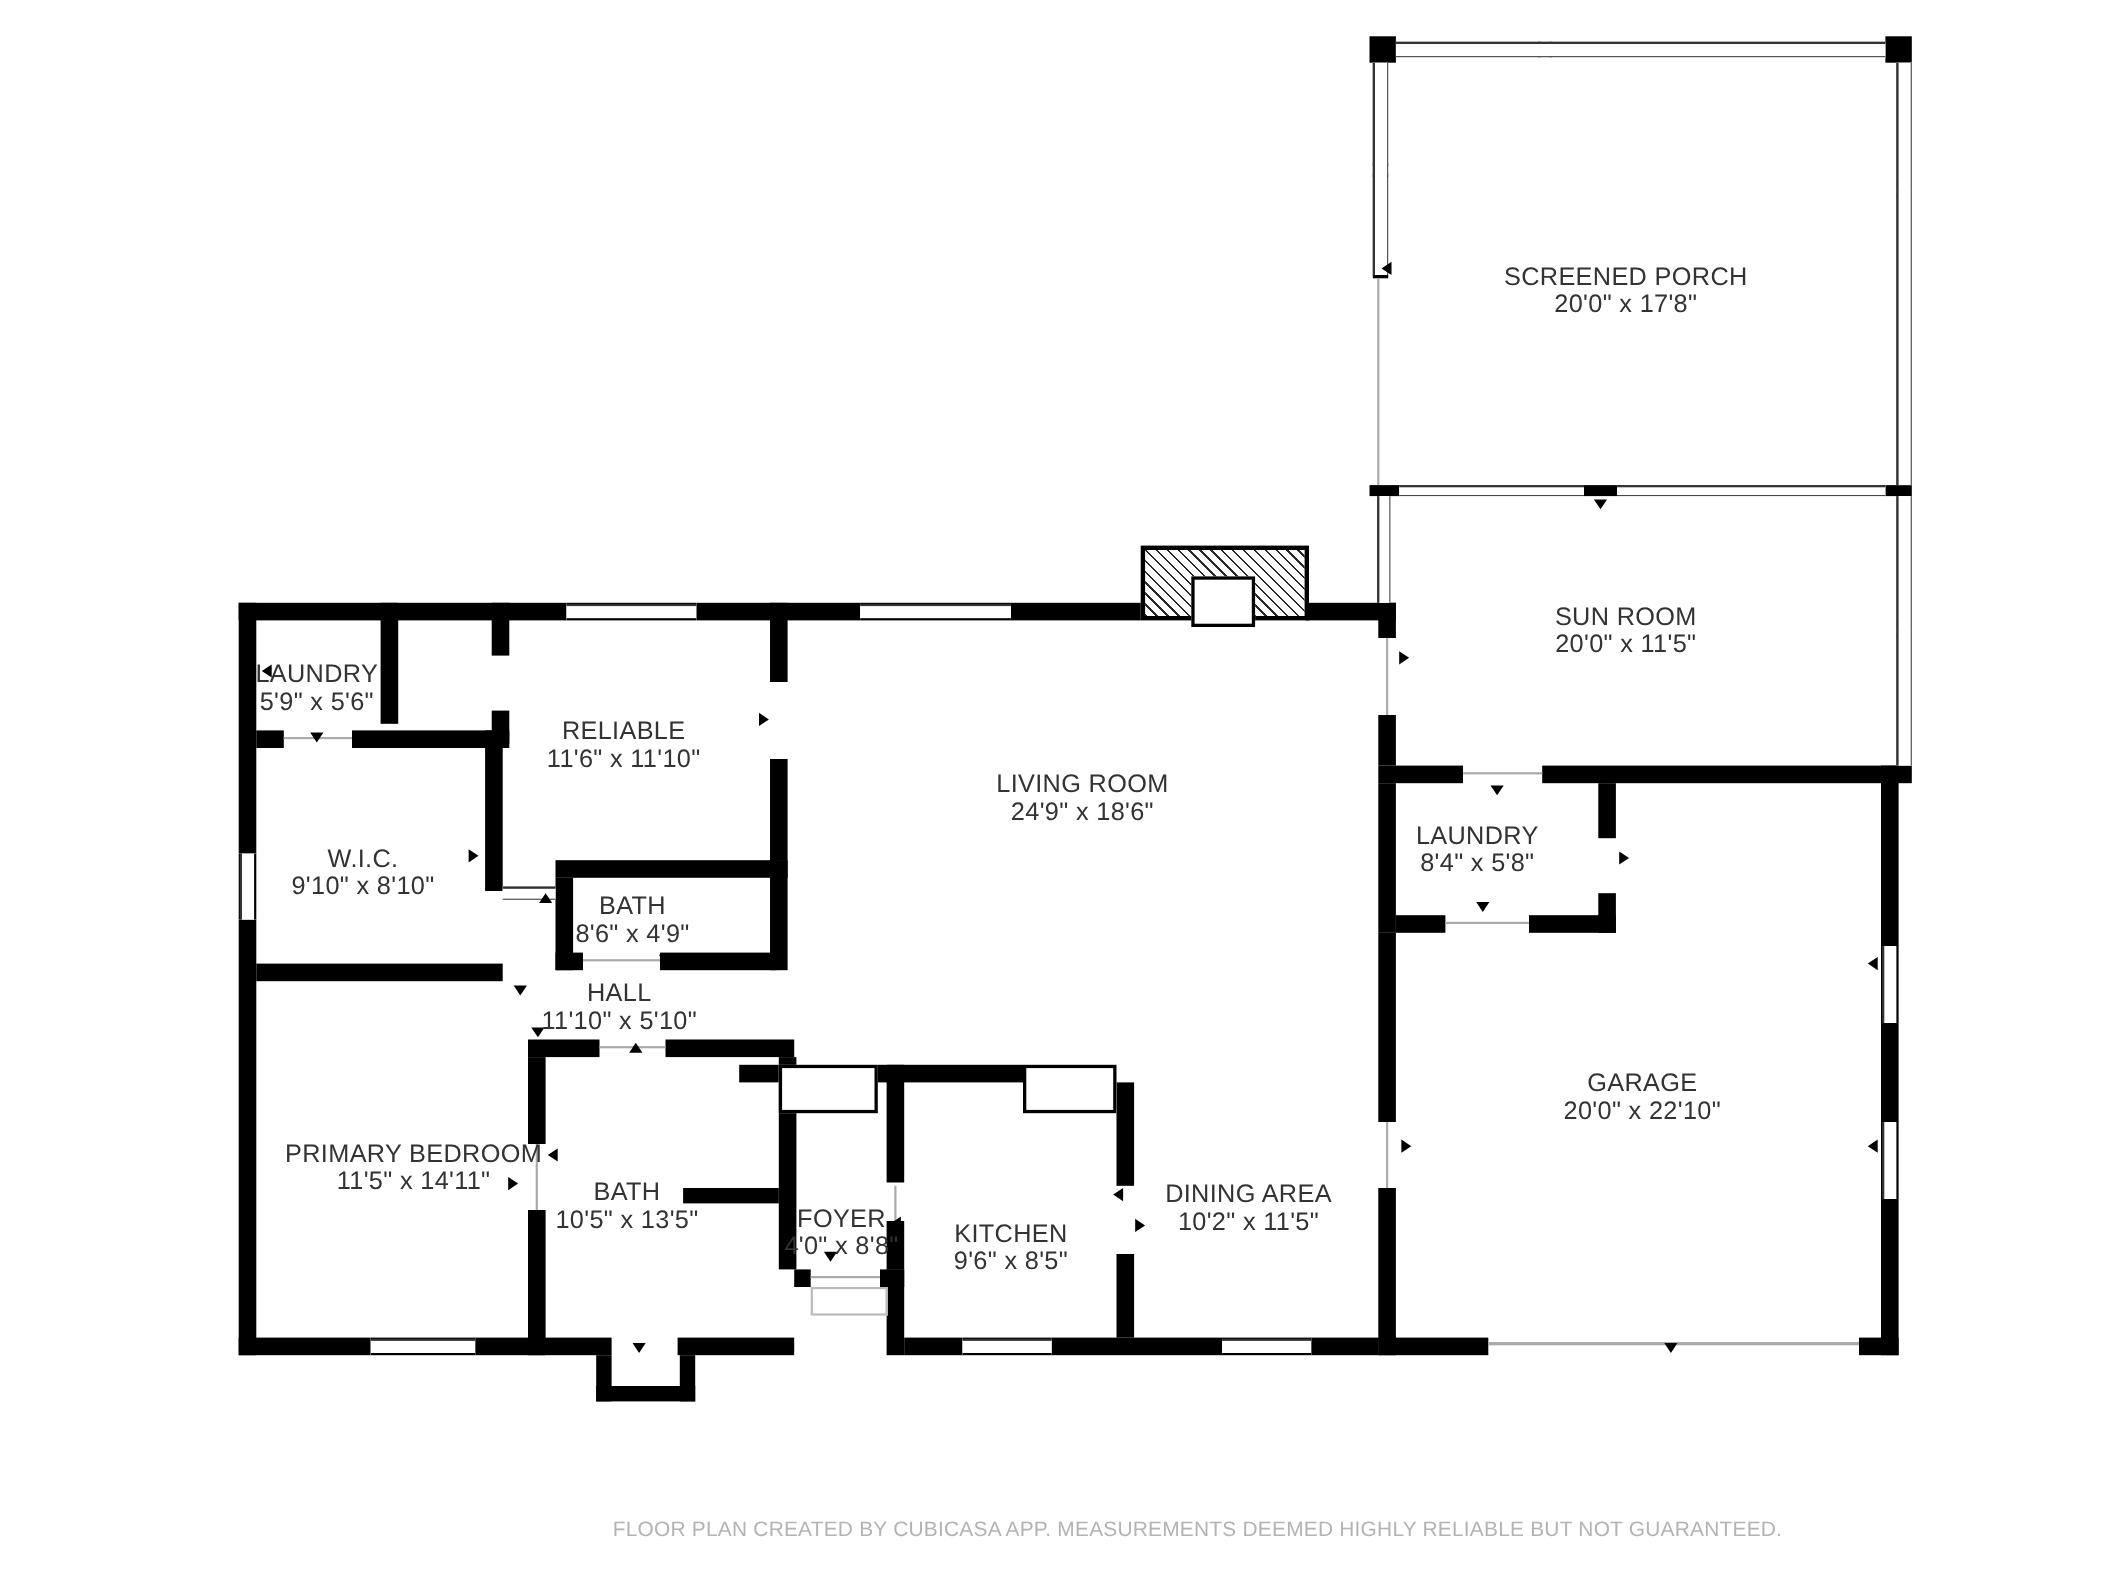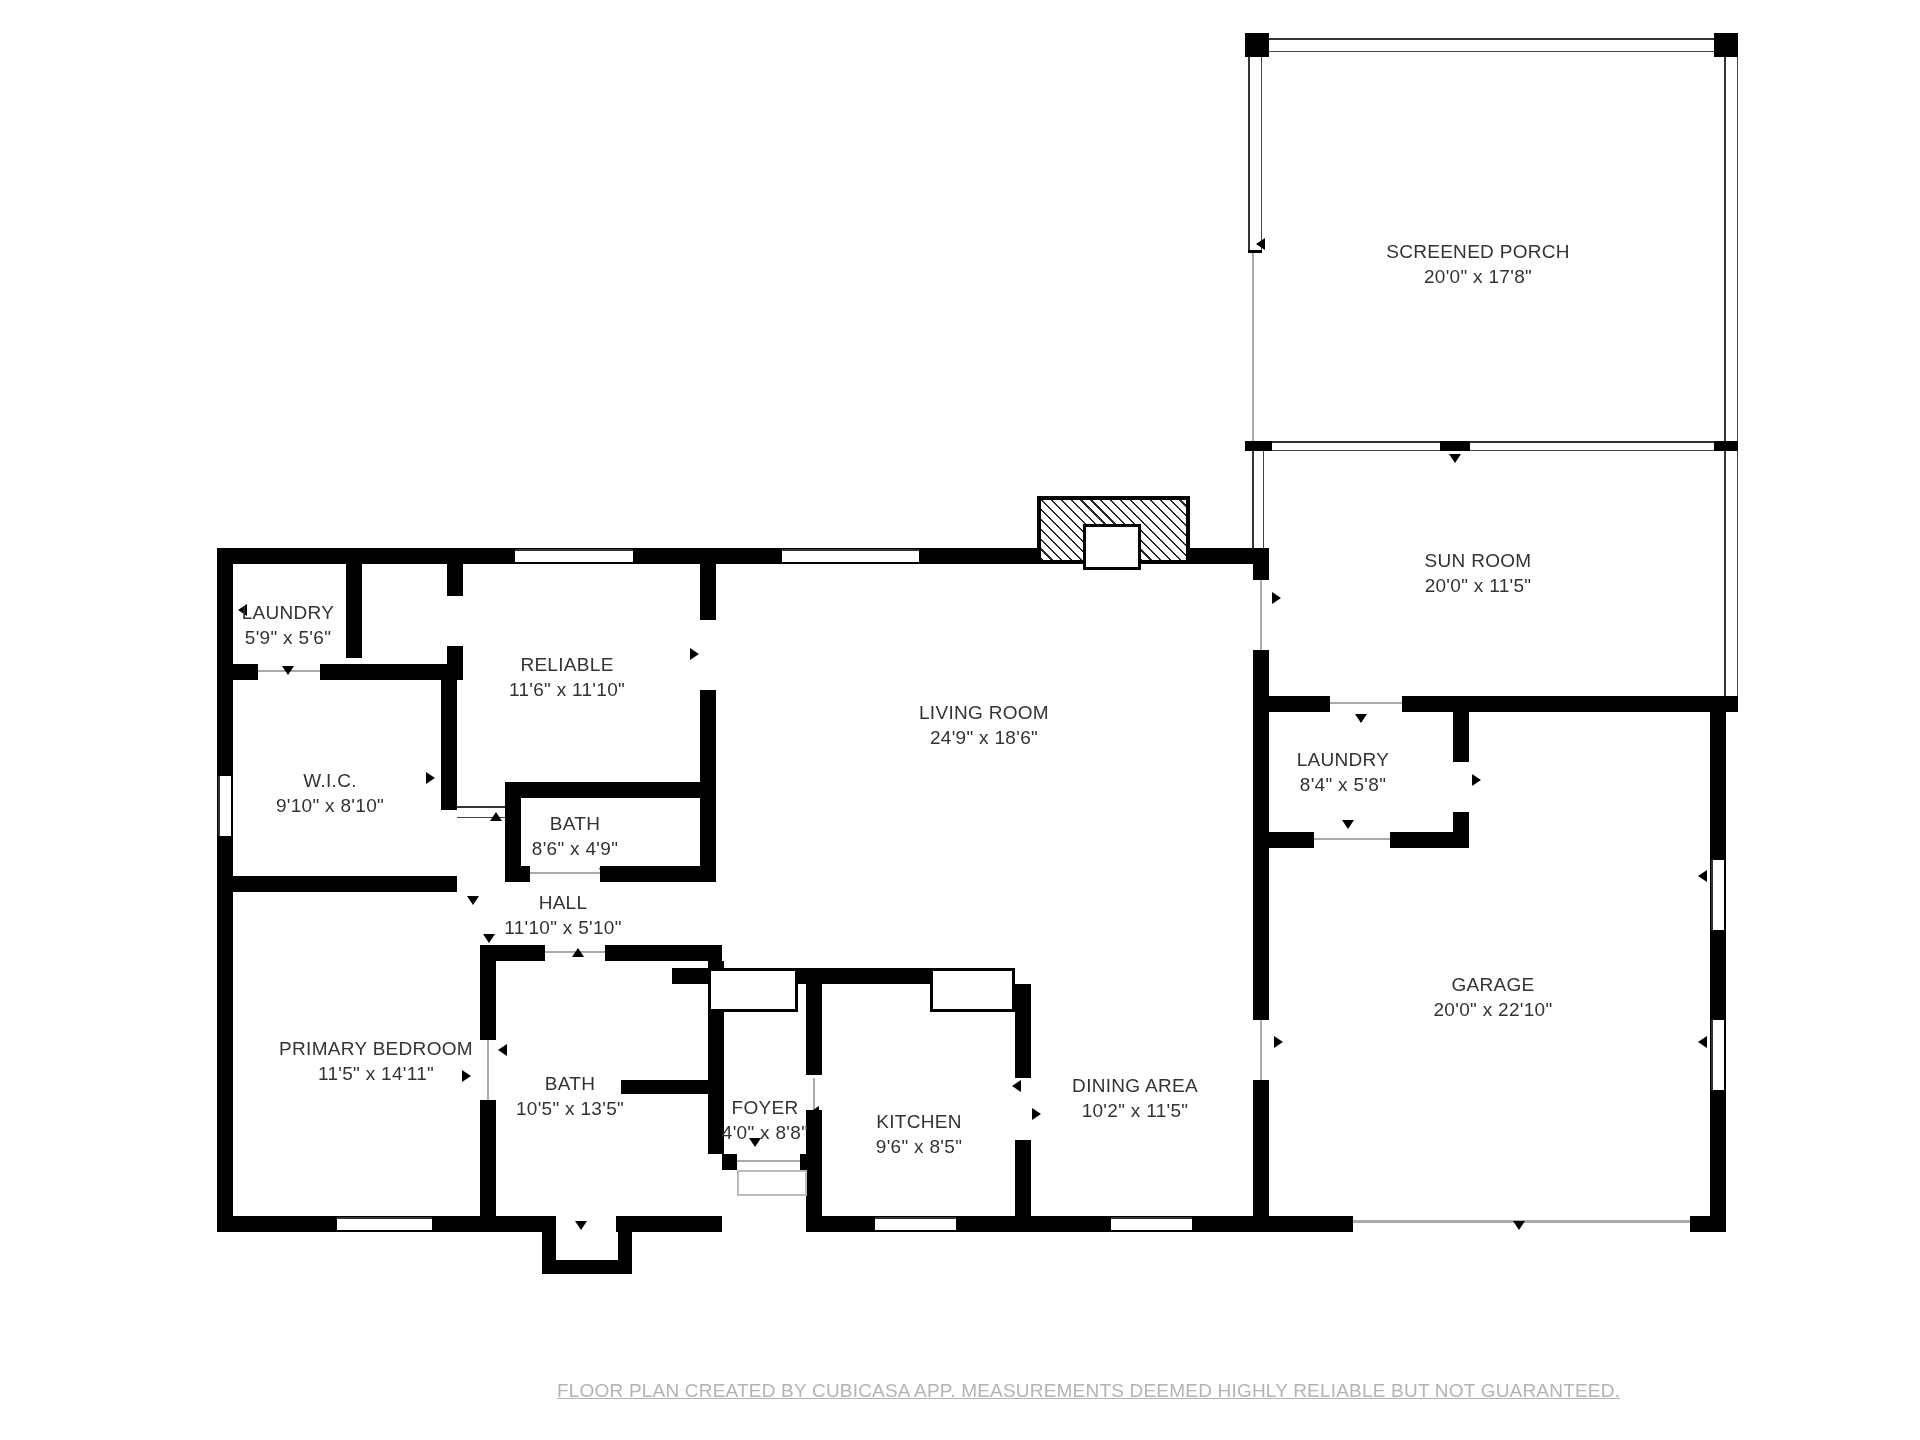--- a/index.html
+++ b/index.html
@@ -19,23 +19,23 @@
              background:repeating-linear-gradient(45deg,#2a2a2a 0 1.5px,#fff 1.5px 7px);}
   .hearth{position:absolute;background:#fff;border:3px solid #000;box-sizing:border-box;}
   .step{position:absolute;background:#fff;border:2px solid #bbb;box-sizing:border-box;}
   .leaf{position:absolute;background:#aaa;}
   .tri{position:absolute;width:0;height:0;}
   .tri.up{border-left:6px solid transparent;border-right:6px solid transparent;border-bottom:9px solid #000;}
   .tri.down{border-left:6px solid transparent;border-right:6px solid transparent;border-top:9px solid #000;}
   .tri.left{border-top:6px solid transparent;border-bottom:6px solid transparent;border-right:9px solid #000;}
   .tri.right{border-top:6px solid transparent;border-bottom:6px solid transparent;border-left:9px solid #000;}
   .room-label{position:absolute;transform:translate(-50%,-50%);text-align:center;color:#333;
-              font-size:19px;line-height:25px;letter-spacing:0.3px;white-space:nowrap;}
+              font-size:23px;line-height:25px;letter-spacing:0.3px;white-space:nowrap;}
   .disclaimer{position:absolute;left:557px;top:1380px;font-size:19px;color:#b3b3b3;
-              letter-spacing:0.2px;white-space:nowrap;text-decoration:underline;}
+              letter-spacing:0.2px;white-space:nowrap;}
   .watermark{position:absolute;right:4px;top:1366px;font-size:47px;color:#e9e9e9;
              -webkit-text-stroke:1.8px #a3a3a3;letter-spacing:0.5px;white-space:nowrap;}
 </style>
 </head>
 <body>
 
 <div class="plan">
   <div id="walls">
       <div class="wall" style="left: 1245px; top: 33px; width: 24px; height: 24px;"></div>
       <div class="wall" style="left: 1714px; top: 33px; width: 24px; height: 24px;"></div>

